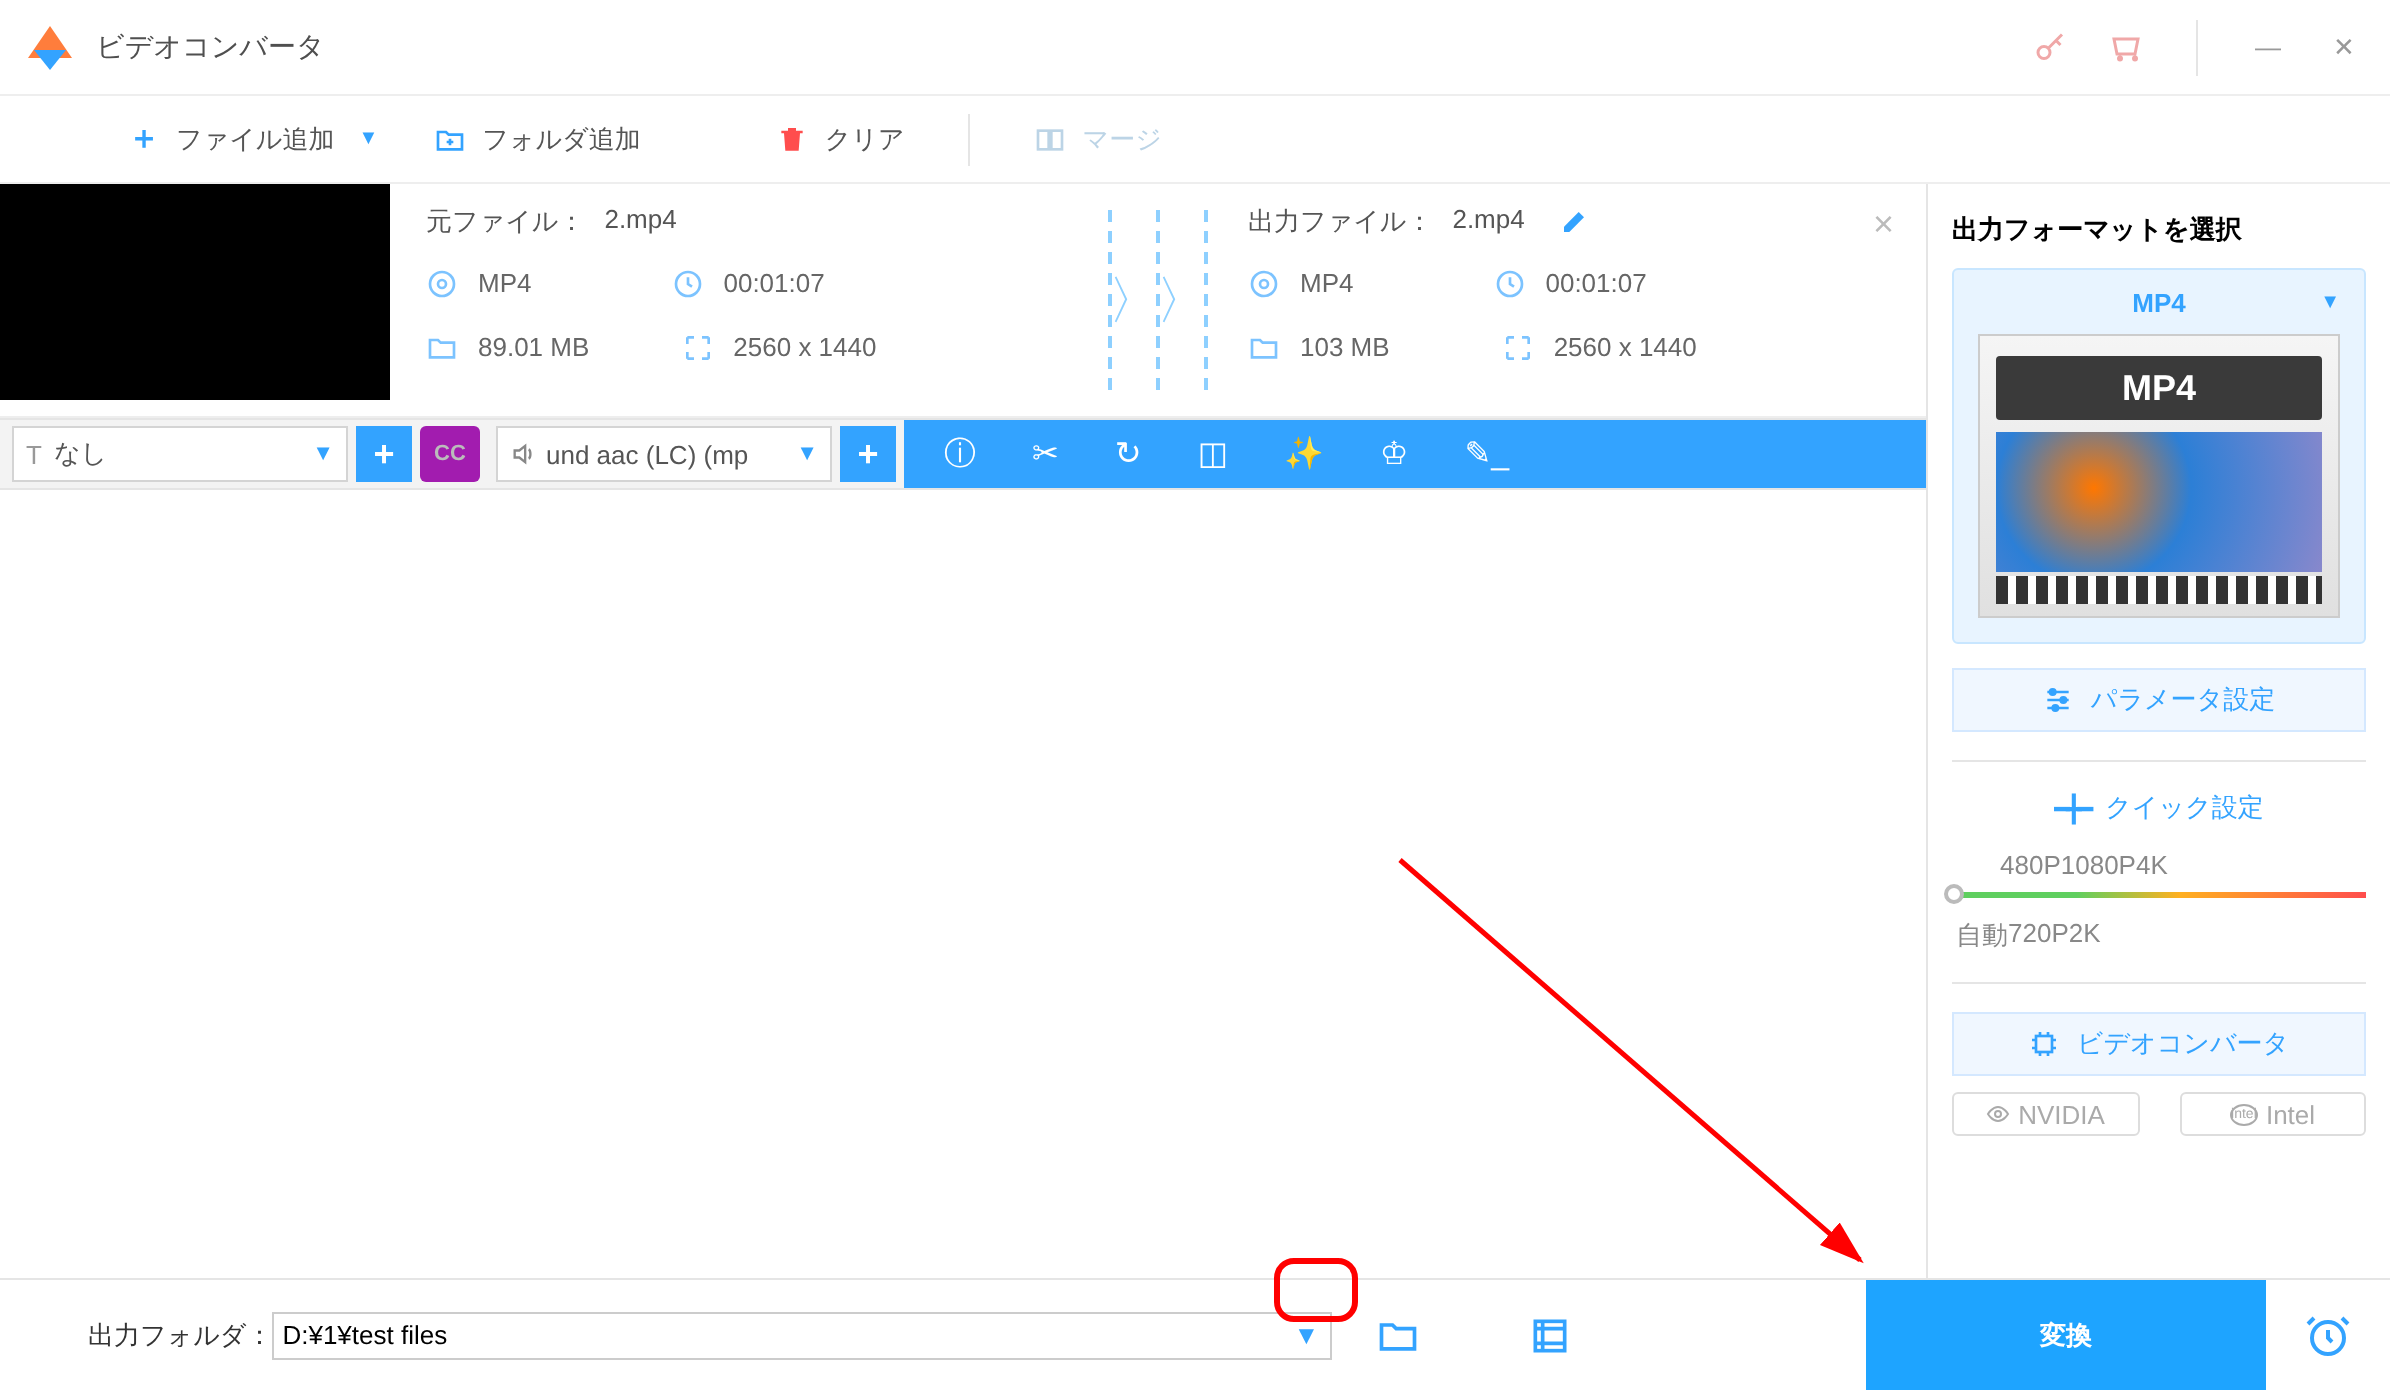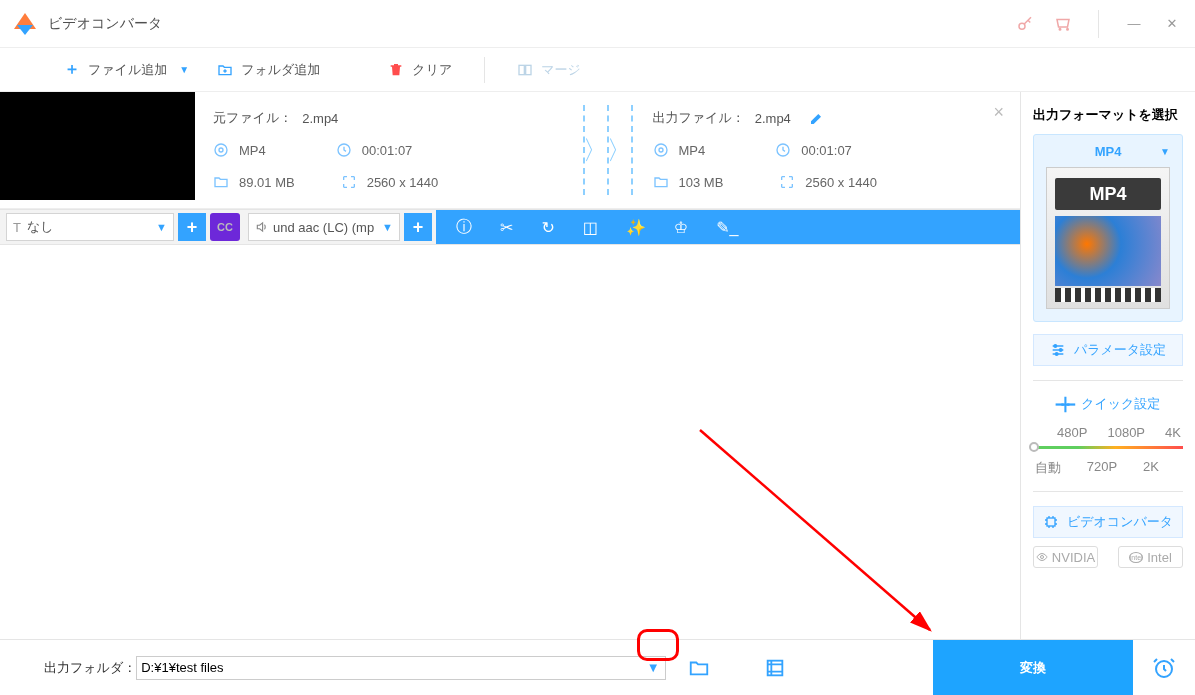--- a/index.html
+++ b/index.html
@@ -21,57 +21,57 @@
 .plus-ico{color:#33a3ff;font-weight:bold;font-size:16px}
 .chev-sm{color:#33a3ff;font-size:10px;margin-left:4px}
 .folder-ico{color:#33a3ff}
 .trash-ico{color:#ff4d4d}
 .merge-ico{color:#bcd4e6}
 .disabled{color:#bcd4e6}
 .tsep{width:1px;height:26px;background:#e5e5e5;margin:0 18px}
 
 .main{display:flex;height:calc(100% - 48px - 44px - 56px)}
 .left{flex:1;position:relative}
-.right{width:175px;border-left:1px solid #e5e5e5;padding:14px 12px}
+.right{width:232px;border-left:1px solid #e5e5e5;padding:14px 12px}
 
 .item{display:flex;border-bottom:1px solid #eee}
 .thumb{width:195px;height:108px;background:#000}
 .meta{flex:1;display:flex;position:relative}
 .meta .half{flex:1;padding:10px 18px}
 .meta .half.l{border-right:0}
 .sep-dashed{border-left:2px dashed #8ed0ff;position:relative;margin:0 2px}
 .arrow-wrap{display:flex;align-items:center}
 .arr{color:#8ed0ff;font-size:26px;line-height:1;margin:0 -4px}
-.rowmeta{display:flex;align-items:center;gap:10px;height:32px;color:#666;font-family:"MS Gothic",monospace;font-size:13px}
+.rowmeta{display:flex;gap:10px;height:32px;color:#666;font-family:"MS Gothic",monospace;font-size:13px}
 .rowmeta.first{color:#555}
 .sico{width:16px;height:16px;color:#7cc3ff}
 .close-x{position:absolute;top:10px;right:16px;color:#bbb;font-size:18px;cursor:pointer}
 .edit-pen{color:#33a3ff;margin-left:8px}
 
 .strip{display:flex;align-items:center;height:36px;background:#f3f3f3;border-top:1px solid #e5e5e5;border-bottom:1px solid #e5e5e5}
 .sel{display:flex;align-items:center;height:28px;background:#fff;border:1px solid #d4d4d4;margin:0 4px;padding:0 6px;font-family:"MS Gothic",monospace;font-size:13px;color:#555}
 .sel .dd{color:#33a3ff;margin-left:auto;font-size:11px}
 .sqbtn{width:28px;height:28px;background:#33a3ff;color:#fff;display:flex;align-items:center;justify-content:center;font-size:18px;font-weight:bold;margin-right:4px}
-.ccbtn{width:30px;height:28px;background:#6d28d9;color:#bbb;display:flex;align-items:center;justify-content:center;font-size:11px;border-radius:3px;margin-right:4px;font-weight:bold}
+.ccbtn{width:30px;height:28px;background:#a21caf;color:#bbb;display:flex;align-items:center;justify-content:center;font-size:11px;border-radius:3px;margin-right:4px;font-weight:bold}
 .tools{flex:1;height:100%;background:#33a3ff;display:flex;align-items:center;gap:28px;padding:0 20px;color:#fff}
 .tool-ic{cursor:pointer;font-size:16px}
 
 .rtitle{font-size:13px;font-weight:bold;margin-bottom:10px}
 .fmtcard{background:#e8f4ff;border:1px solid #c8e6ff;border-radius:3px;padding:4px}
 .fmthdr{display:flex;align-items:center;justify-content:center;height:24px;color:#33a3ff;font-weight:bold;position:relative}
 .fmthdr .dd{position:absolute;right:8px;font-size:10px}
 .fmtimg{height:142px;background:linear-gradient(#f5f5f5,#e0e0e0);margin:4px 8px 8px;border:1px solid #ccc;position:relative;overflow:hidden}
 .fmtimg .bar{position:absolute;top:10px;left:8px;right:8px;height:32px;background:#3a3a3a;color:#fff;font-weight:bold;font-size:18px;display:flex;align-items:center;justify-content:center;border-radius:2px}
 .fmtimg .pic{position:absolute;top:48px;left:8px;right:8px;bottom:22px;background:radial-gradient(circle at 30% 40%,#ff7700 0%,#2c7fd6 40%,#88c 100%)}
 .fmtimg .film{position:absolute;bottom:6px;left:8px;right:8px;height:14px;background:repeating-linear-gradient(90deg,#333 0 6px,#fff 6px 10px)}
 .parambtn{width:100%;height:32px;background:#f0f7ff;border:1px solid #d4e8ff;color:#33a3ff;display:flex;align-items:center;justify-content:center;gap:8px;margin-top:12px;cursor:pointer;font-size:13px}
 .divln{height:1px;background:#e5e5e5;margin:14px 0}
 .qset{display:flex;align-items:center;gap:8px;color:#33a3ff;font-size:13px;justify-content:center}
 .qset .dash{color:#33a3ff;letter-spacing:-2px}
-.reslabels{display:flex;justify-content:space-between;font-size:11px;color:#888;margin-top:12px;padding:0 2px}
+.reslabels{display:flex;justify-content:flex-start;font-size:11px;color:#888;margin-top:12px;padding:0 2px}
 .reslabels.bot{margin-top:10px}
 .slider{height:3px;margin:6px 0;background:linear-gradient(90deg,#5fcf5f 0%,#5fcf5f 30%,#ffb020 55%,#ff4d4d 100%);position:relative}
 .slider-h{width:10px;height:10px;background:#fff;border:2px solid #bbb;border-radius:50%;position:absolute;left:-4px;top:-4px}
 .gpucard{width:100%;height:32px;background:#f0f7ff;border:1px solid #d4e8ff;color:#33a3ff;display:flex;align-items:center;justify-content:center;gap:8px;cursor:pointer;font-size:13px;margin-top:8px}
 .gpubadges{display:flex;gap:20px;margin-top:8px}
 .badge{flex:1;height:22px;border:1px solid #ddd;border-radius:3px;display:flex;align-items:center;justify-content:center;font-size:10px;color:#aaa;gap:4px}
 
 .bottom{position:absolute;left:0;right:0;bottom:0;height:56px;border-top:1px solid #e5e5e5;display:flex;align-items:center;padding-left:44px}
 .outlbl{font-size:13px;color:#333;margin-right:0}
 .pathbox{width:530px;height:24px;border:1px solid #ccc;display:flex;align-items:center;padding:0 4px;background:#fff;font-size:12px;position:relative}
@@ -207,21 +207,21 @@
     </div>
 
     <div class="strip">
       <div class="sel" style="width:168px;margin-left:6px">
         <span style="color:#999;margin-right:6px">T</span>
         <span>なし</span>
         <span class="dd">▼</span>
       </div>
       <div class="sqbtn">+</div>
       <div class="ccbtn">CC</div>
-      <div class="sel" style="width:152px">
+      <div class="sel" style="width:168px">
         <svg width="14" height="14" viewBox="0 0 24 24" fill="none" stroke="#888" stroke-width="2">
             <path d="M4 9h4l5-4v14l-5-4H4zM16 8c2 1 2 7 0 8"></path>
           </svg>
         <span style="margin-left:4px">und aac (LC) (mp</span>
         <span class="dd">▼</span>
       </div>
       <div class="sqbtn">+</div>
       <div class="tools">
         <span class="tool-ic">ⓘ</span>
         <span class="tool-ic">✂</span>

